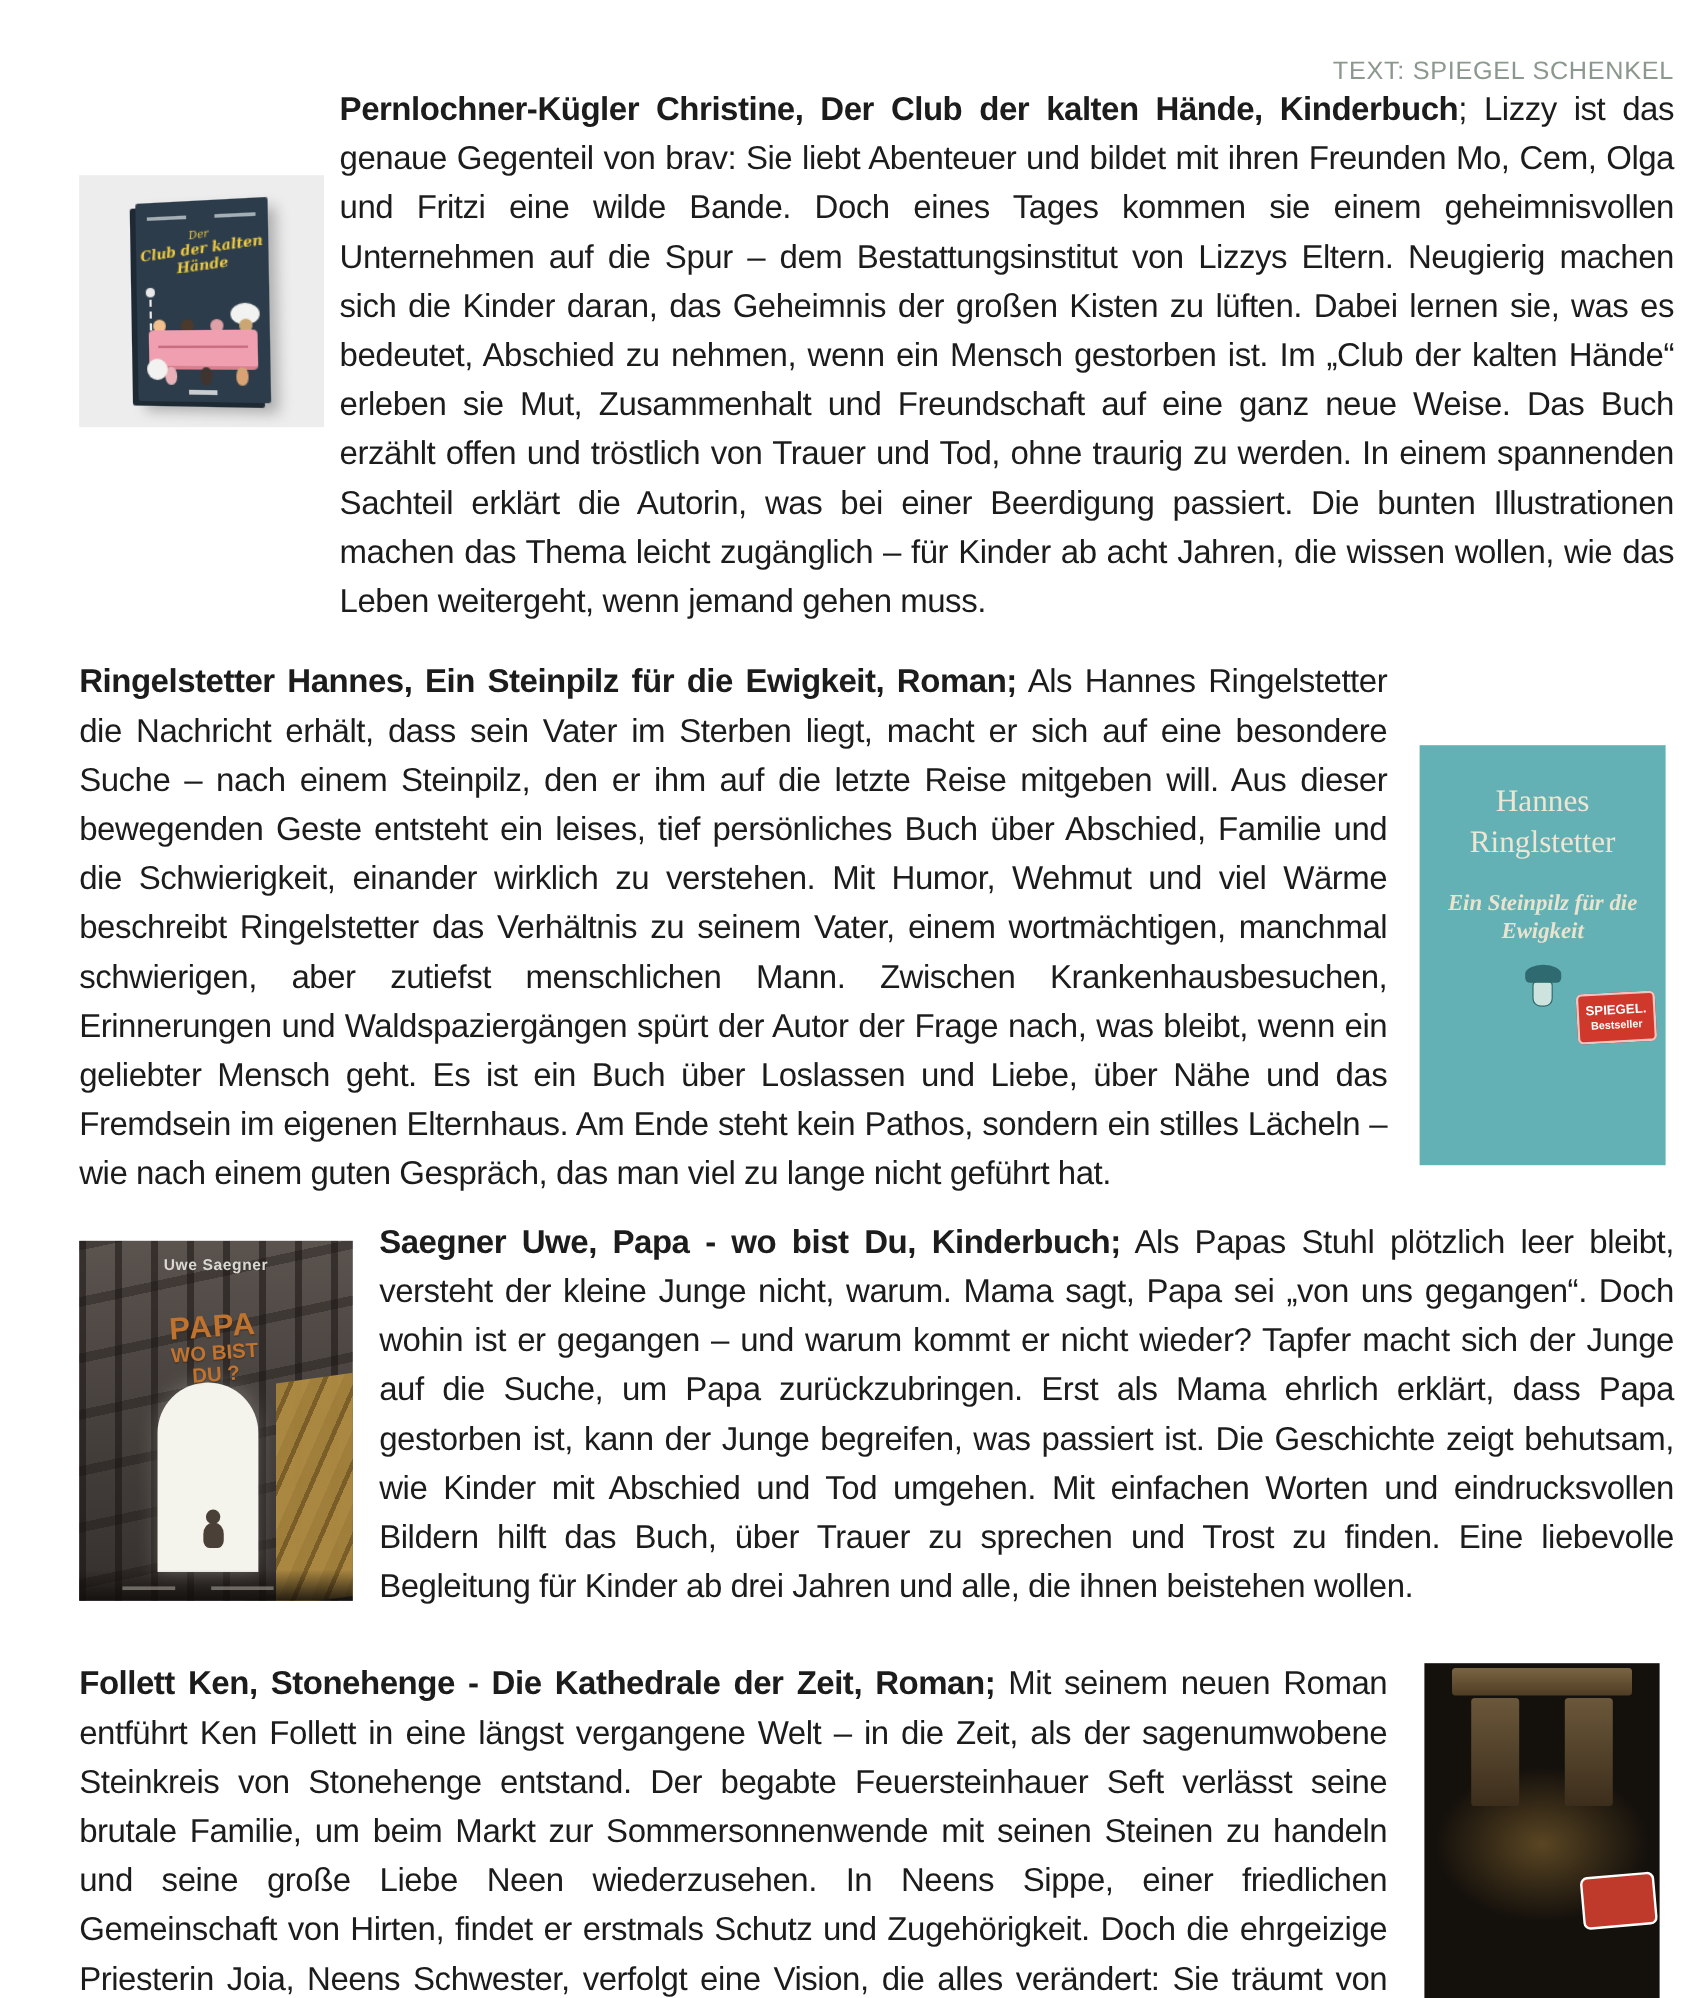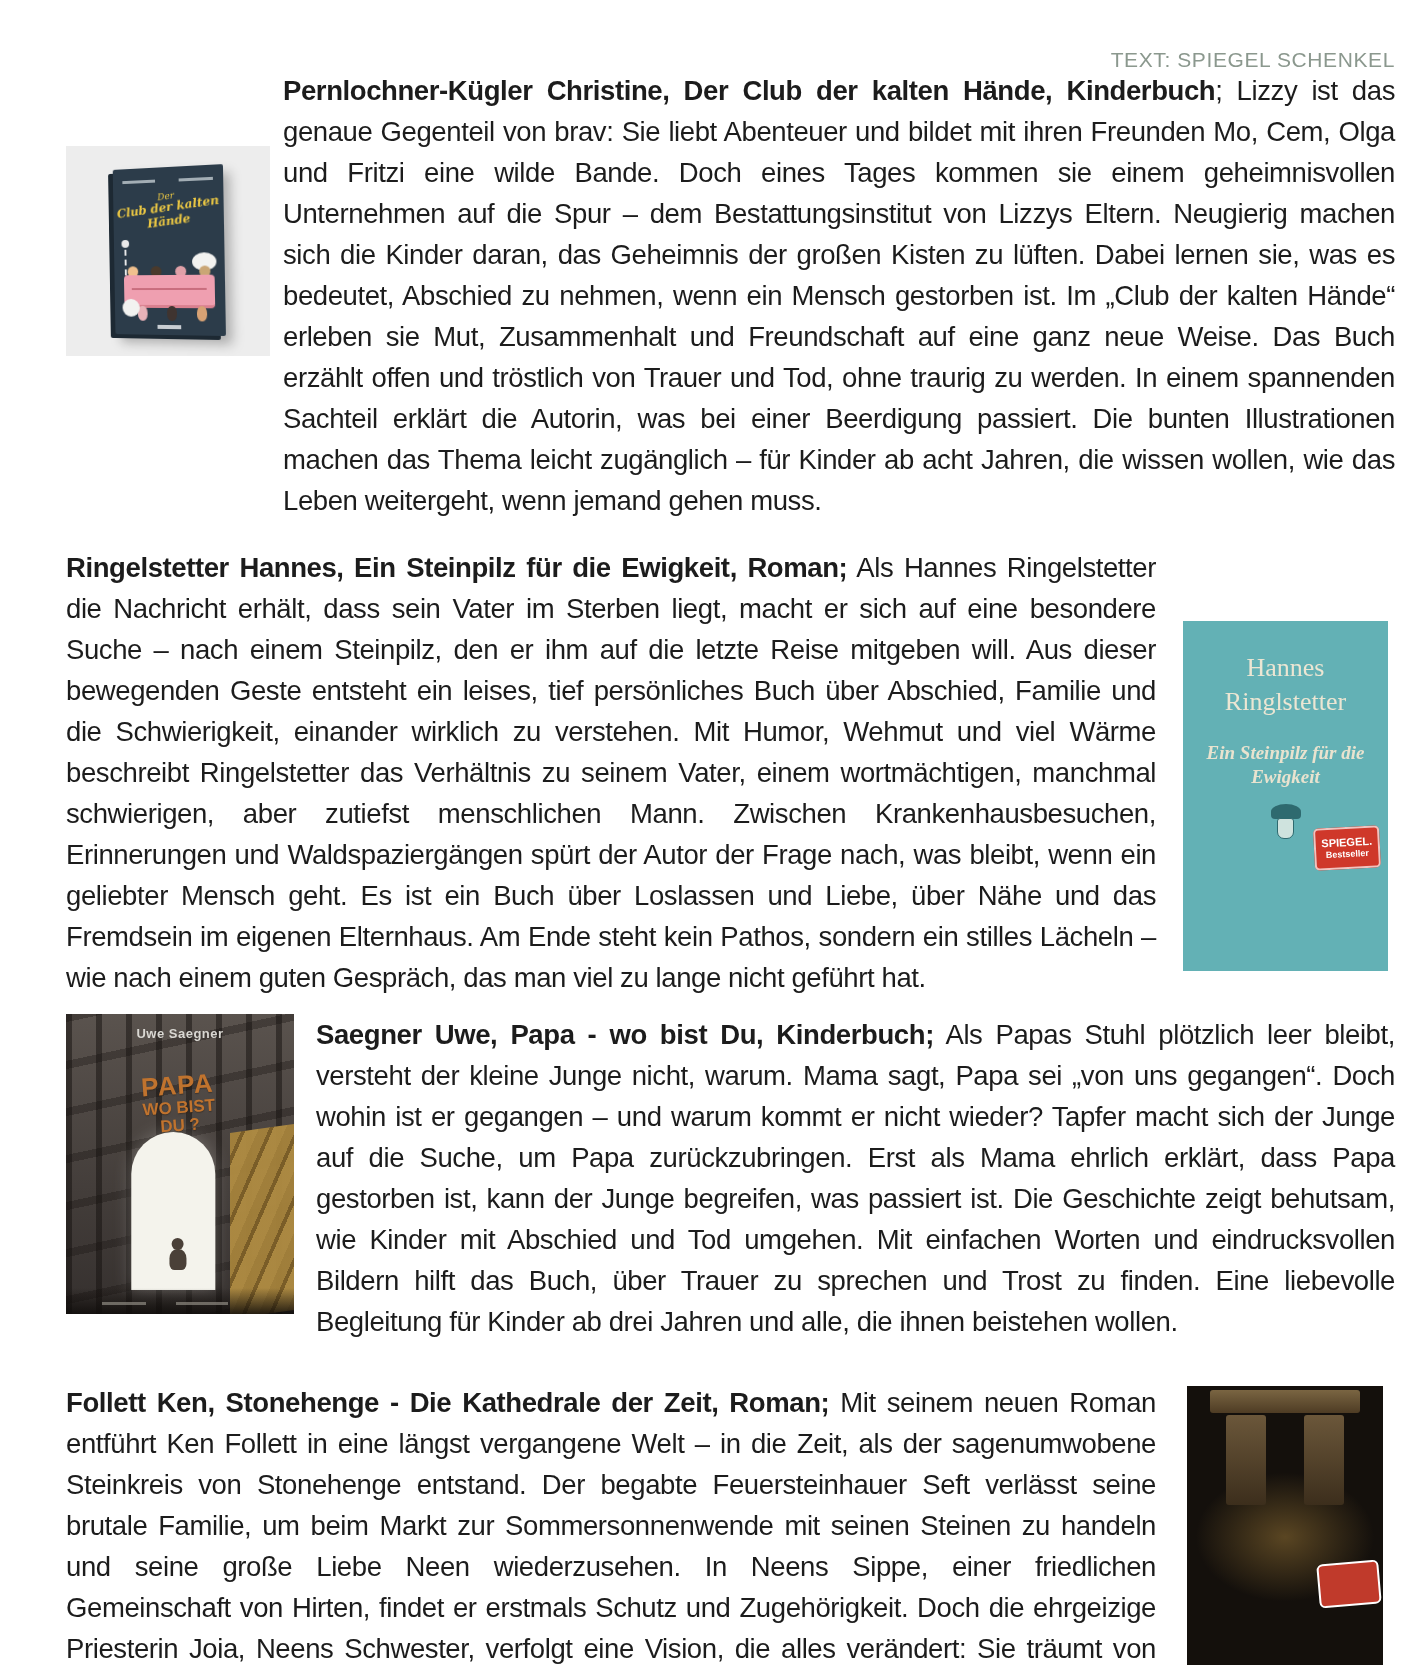--- a/index.html
+++ b/index.html
@@ -54,21 +54,21 @@
   .c2-author{padding-top:30px;font-size:26px;line-height:1.3;width:175px;margin:0 auto;}
   .c2-title{margin-top:22px;font-size:19px;font-weight:bold;font-style:italic;line-height:1.3;width:160px;margin-left:auto;margin-right:auto;color:#e9e3cf;}
   .c2-cap{width:30px;height:15px;margin:14px auto 0;background:#2e6a6f;border-radius:50% 50% 4px 4px;}
   .c2-stem{width:15px;height:19px;margin:-1px auto 0;background:#cfe3de;border:1px solid #2e6a6f;border-radius:3px 3px 7px 7px;}
   .c2-badge{position:absolute;right:8px;top:206px;width:66px;height:42px;background:var(--badge-red,#cf382a);
     border-radius:5px;transform:rotate(-3deg);color:#fff;font-family:"Liberation Sans",sans-serif;
     display:flex;flex-direction:column;justify-content:center;box-shadow:inset 0 0 0 2px rgba(255,255,255,.7);}
   .c2-badge b{font-size:11px;line-height:1.2;} .c2-badge span{font-size:9px;font-weight:bold;line-height:1.2;}
   .c2-sub{margin-top:14px;font-size:24px;line-height:1.35;width:140px;margin-left:auto;margin-right:auto;}
   
-  .cover3{position:relative;margin-top:0;width:228px;height:300px;overflow:hidden;
+  .cover3{position:relative;margin-top:20px;width:228px;height:300px;overflow:hidden;
     background:linear-gradient(180deg,#5a534e,#433d3a 60%,#35302e);}
   .c3-beams{position:absolute;inset:0;
     background:repeating-linear-gradient(90deg,rgba(20,16,14,.5) 0 6px,transparent 6px 30px),
                repeating-linear-gradient(168deg,rgba(25,20,18,.35) 0 8px,transparent 8px 46px);}
   .c3-gold{position:absolute;right:-6px;top:38%;width:70px;height:62%;transform:skewY(-8deg);opacity:.95;
     background:repeating-linear-gradient(115deg,#a5823b 0 10px,#7d5f27 10px 14px,#b08c42 14px 26px);}
   .c3-author{position:absolute;top:12px;left:0;right:0;text-align:center;color:#d9d7d2;font-size:13px;font-weight:bold;letter-spacing:.5px;}
   .c3-arch{position:absolute;left:50%;transform:translateX(-58%);bottom:24px;width:84px;height:158px;
     background:#f4f3ec;border-radius:42px 42px 0 0;box-shadow:0 0 18px rgba(255,255,250,.25);}
   .c3-title{position:absolute;top:58px;left:50%;transform:translateX(-52%) rotate(-4deg);text-align:center;

